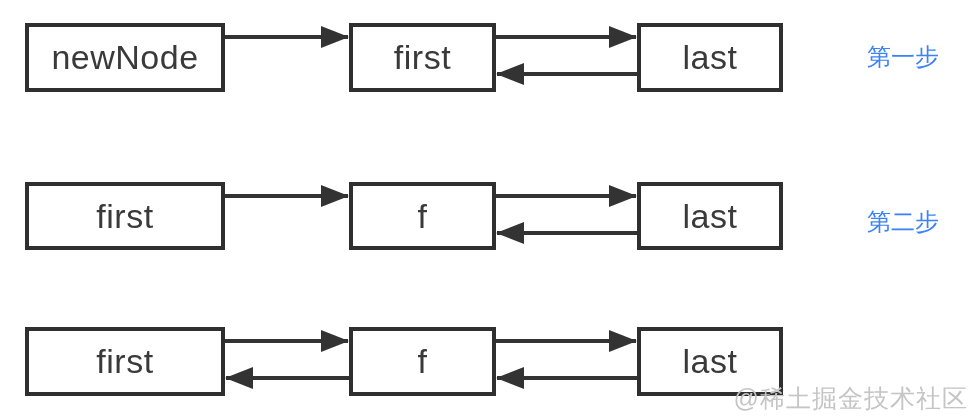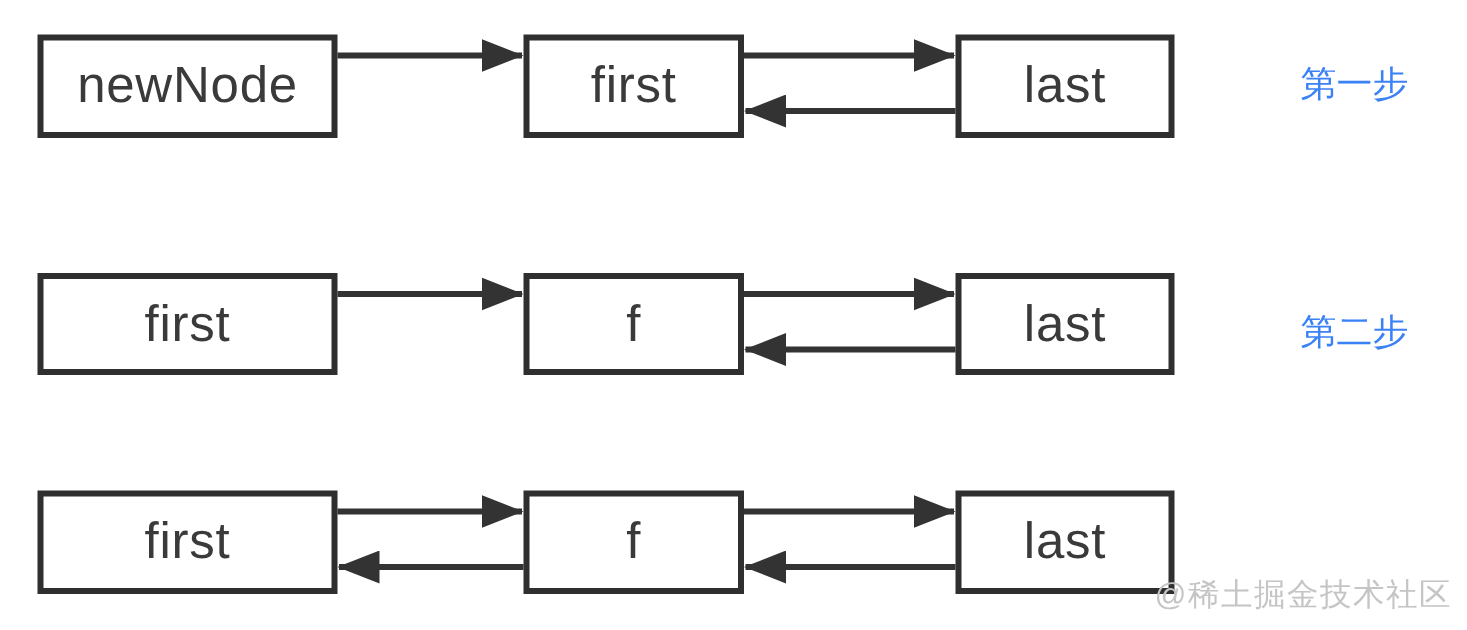--- a/index.html
+++ b/index.html
@@ -42,21 +42,21 @@
     text-align: center;
     font-size: 24px;
     color: #3b82f6;
     line-height: 1;
     white-space: nowrap;
   }
   .watermark {
     position: absolute;
     right: 10px;
     top: 382px;
-    font-size: 21px;
+    font-size: 25px;
     color: #c5c5c5;
     letter-spacing: 1px;
     white-space: nowrap;
   }
 </style>
 </head>
 <body>
 
 <div class="canvas">
 

